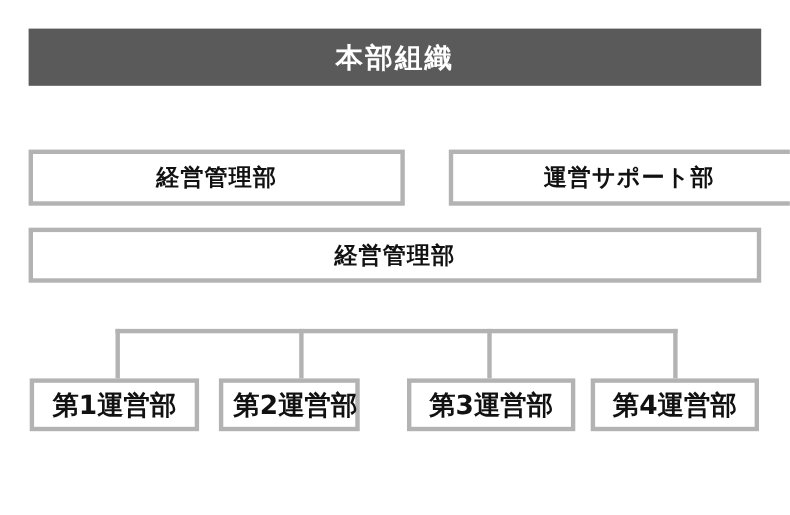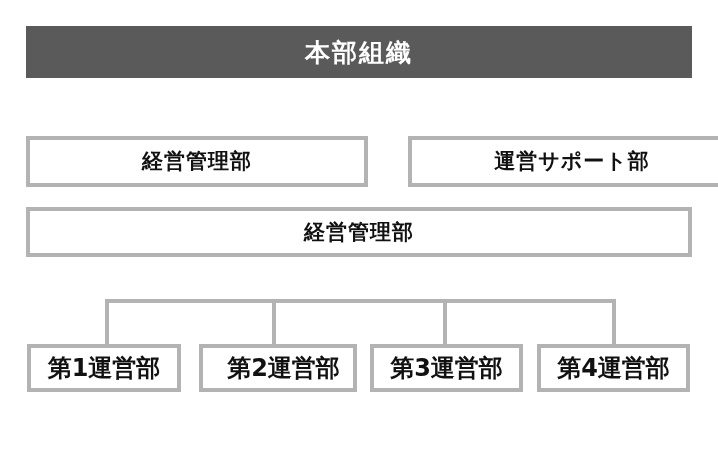--- a/index.html
+++ b/index.html
@@ -85,21 +85,21 @@
   
   .row4 {
     top: 344px;
     height: 48px;
   }
   .row4 .node-label {
     font-size: 24px;
     letter-spacing: 0px;
   }
   .row4-1 { left: 27px;  width: 154px; }
-  .row4-2 { left: 199px; width: 158px; padding-left: 11px; }
+  .row4-2 { left: 199px; width: 128px; padding-left: 11px; }
   .row4-3 { left: 370px; width: 153px; }
   .row4-4 { left: 537px; width: 153px; }
 
   
   .connector-h {
     position: absolute;
     left: 105px;
     top: 299px;
     width: 511px;
     height: 4px;

